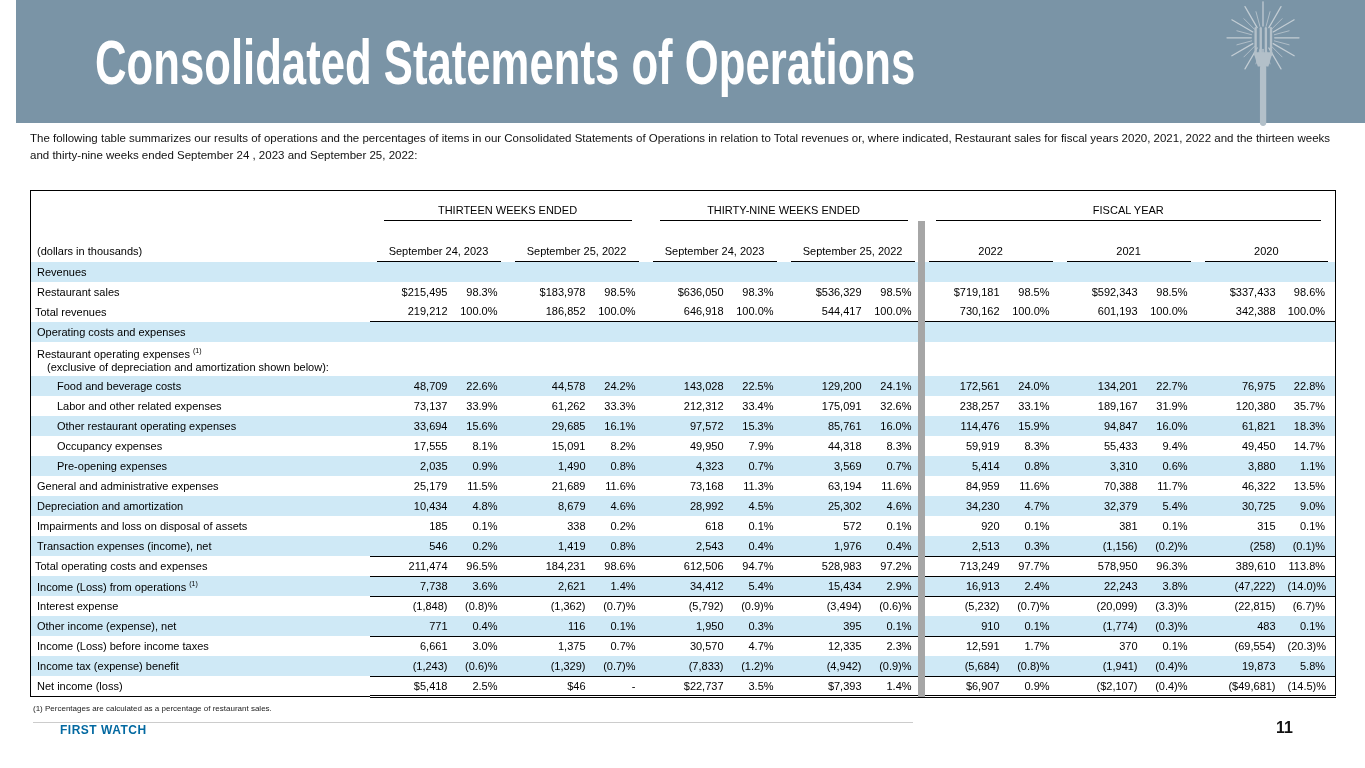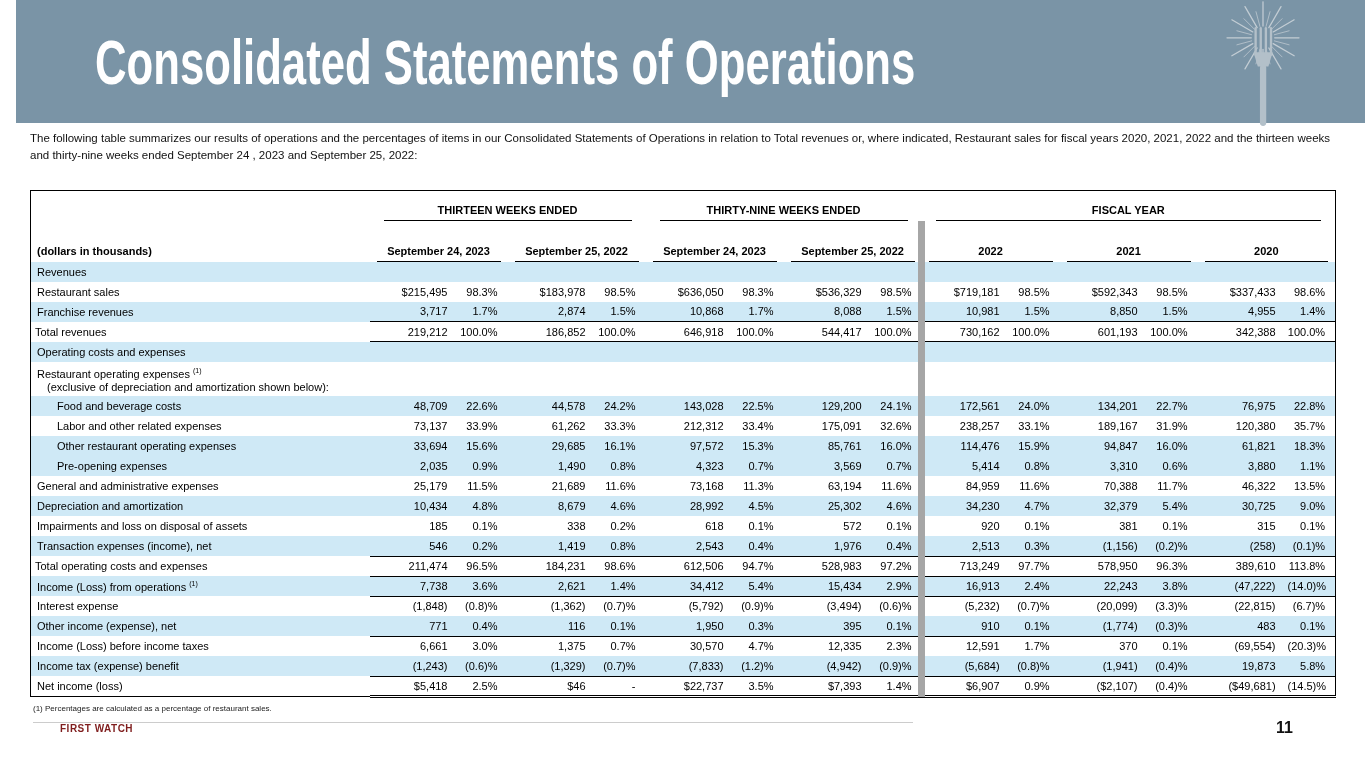--- a/index.html
+++ b/index.html
@@ -14,21 +14,21 @@
     position:absolute; left:79px; top:62px; margin:0; white-space:nowrap;
     transform:translateY(-50%) scale(0.84,1.22); transform-origin:left center;
     color:#ffffff; font-size:52px; font-weight:bold; letter-spacing:0;
   }
   .logo { position:absolute; right:58px; top:0; width:120px; height:135px; }
   
   .intro { position:absolute; left:30px; top:130px; width:1305px; margin:0; font-size:11.5px; line-height:17px; color:#111; }
   
   .tbl-wrap { position:absolute; left:30px; top:190px; width:1305px; }
   table.stmt { border-collapse:collapse; width:1305px; table-layout:fixed; font-size:11px; color:#000; border:1px solid #000; background:#fff; }
-  thead th { font-weight:bold; }
+  thead th { font-weight:normal; }
   th.corner { height:30px; }
   th.group { padding:2px 14px 0; height:30px; vertical-align:bottom; }
   th.group div { border-bottom:1px solid #000; padding:5px 2px 4px; text-align:center; }
   th.colhead { padding:0 7px; height:41px; vertical-align:bottom; }
   th.colhead div { border-bottom:1px solid #000; padding:3px 2px 4px; text-align:center; }
   th.lblhead { text-align:left; vertical-align:bottom; padding:0 4px 5px 6px; }
   tbody td { height:20px; padding:0 4px; }
   td.label { text-align:left; }
   .ind0 { padding-left:6px; } .ind1 { } .ind2 { padding-left:26px; }
   td.val { text-align:right; }
@@ -38,21 +38,21 @@
   tr.u1 td.val { border-bottom:1px solid #000; }
   tr.u2 td.val { border-bottom:3px double #000; }
   td.section { padding-left:6px; }
   td.labelonly { padding:2px 4px; line-height:14px; height:32px; }
   td.labelonly .l1 { padding-left:2px; }
   td.labelonly .l2 { padding-left:12px; }
   sup { font-size:7px; }
   .divider { position:absolute; left:888px; top:31px; bottom:1px; width:7px; background:#a6a6a6; z-index:2; }
   
   .footnote { position:absolute; left:33px; top:704px; width:880px; margin:0; font-size:8px; color:#222; border-bottom:1px solid #cccccc; padding-bottom:9px; }
-  .brand { position:absolute; left:60px; top:723px; font-size:10px; font-weight:bold; color:#7f1d1d; letter-spacing:0.5px; }
+  .brand { position:absolute; left:60px; top:723px; font-size:12px; font-weight:bold; color:#0369a1; letter-spacing:0.5px; }
   .pageno { position:absolute; right:72px; top:719px; font-size:16px; font-weight:bold; color:#111; }
 </style>
 </head>
 <body>
 
 <div class="page">
 
   <header class="banner">
     <h1 class="title">Consolidated Statements of Operations</h1>
     <div class="logo">
@@ -170,37 +170,20 @@
             <td class="val pct">98.3%</td>
             <td class="val amt">$536,329</td>
             <td class="val pct">98.5%</td>
             <td class="val amt">$719,181</td>
             <td class="val pct">98.5%</td>
             <td class="val amt">$592,343</td>
             <td class="val pct">98.5%</td>
             <td class="val amt">$337,433</td>
             <td class="val pct">98.6%</td>
           </tr>
-          <tr class="shade u1">
-            <td class="label ind0">Franchise revenues</td>
-            <td class="val amt">3,717</td>
-            <td class="val pct">1.7%</td>
-            <td class="val amt">2,874</td>
-            <td class="val pct">1.5%</td>
-            <td class="val amt">10,868</td>
-            <td class="val pct">1.7%</td>
-            <td class="val amt">8,088</td>
-            <td class="val pct">1.5%</td>
-            <td class="val amt">10,981</td>
-            <td class="val pct">1.5%</td>
-            <td class="val amt">8,850</td>
-            <td class="val pct">1.5%</td>
-            <td class="val amt">4,955</td>
-            <td class="val pct">1.4%</td>
-          </tr>
           <tr class="u1">
             <td class="label ind1">Total revenues</td>
             <td class="val amt">219,212</td>
             <td class="val pct">100.0%</td>
             <td class="val amt">186,852</td>
             <td class="val pct">100.0%</td>
             <td class="val amt">646,918</td>
             <td class="val pct">100.0%</td>
             <td class="val amt">544,417</td>
             <td class="val pct">100.0%</td>
@@ -263,20 +246,37 @@
             <td class="val amt">97,572</td>
             <td class="val pct">15.3%</td>
             <td class="val amt">85,761</td>
             <td class="val pct">16.0%</td>
             <td class="val amt">114,476</td>
             <td class="val pct">15.9%</td>
             <td class="val amt">94,847</td>
             <td class="val pct">16.0%</td>
             <td class="val amt">61,821</td>
             <td class="val pct">18.3%</td>
+          </tr>
+          <tr class="">
+            <td class="label ind2">Occupancy expenses</td>
+            <td class="val amt">17,555</td>
+            <td class="val pct">8.1%</td>
+            <td class="val amt">15,091</td>
+            <td class="val pct">8.2%</td>
+            <td class="val amt">49,950</td>
+            <td class="val pct">7.9%</td>
+            <td class="val amt">44,318</td>
+            <td class="val pct">8.3%</td>
+            <td class="val amt">59,919</td>
+            <td class="val pct">8.3%</td>
+            <td class="val amt">55,433</td>
+            <td class="val pct">9.4%</td>
+            <td class="val amt">49,450</td>
+            <td class="val pct">14.7%</td>
           </tr>
           <tr class="shade ">
             <td class="label ind2">Pre-opening expenses</td>
             <td class="val amt">2,035</td>
             <td class="val pct">0.9%</td>
             <td class="val amt">1,490</td>
             <td class="val pct">0.8%</td>
             <td class="val amt">4,323</td>
             <td class="val pct">0.7%</td>
             <td class="val amt">3,569</td>

